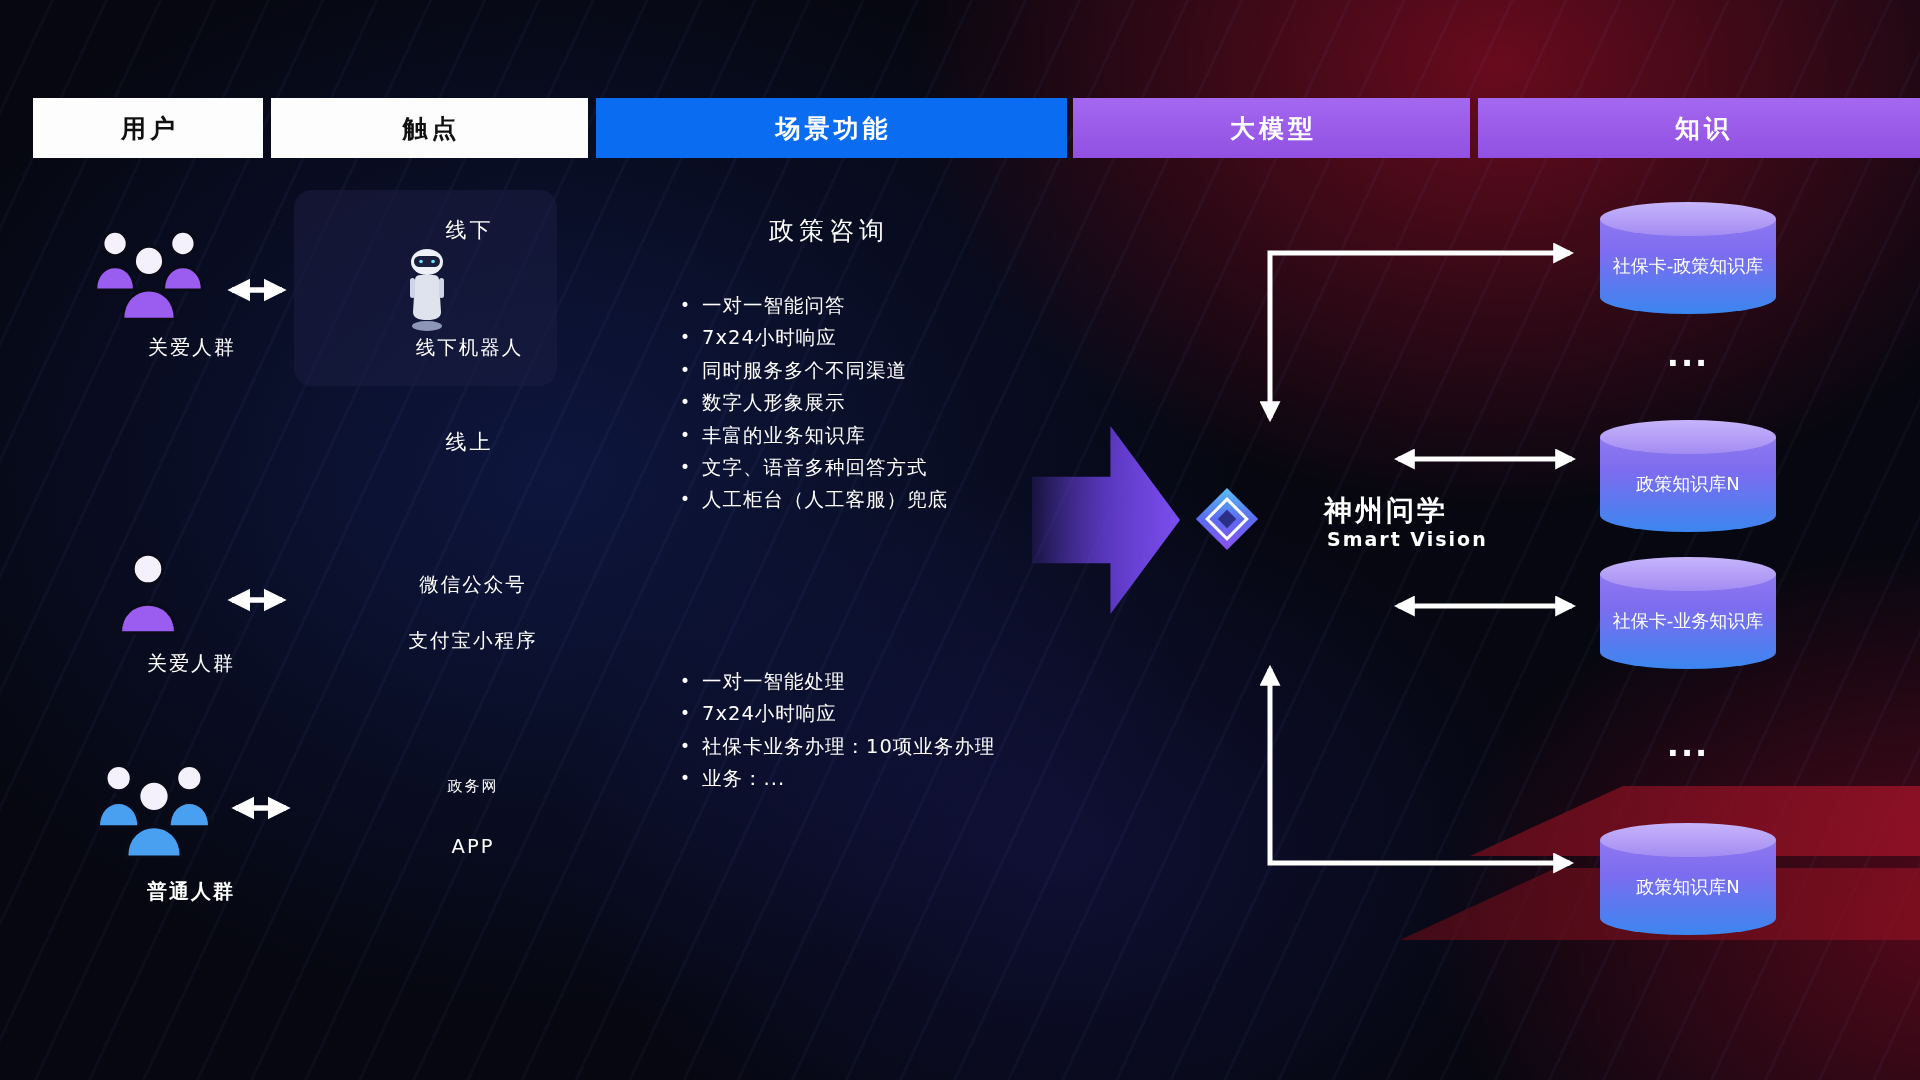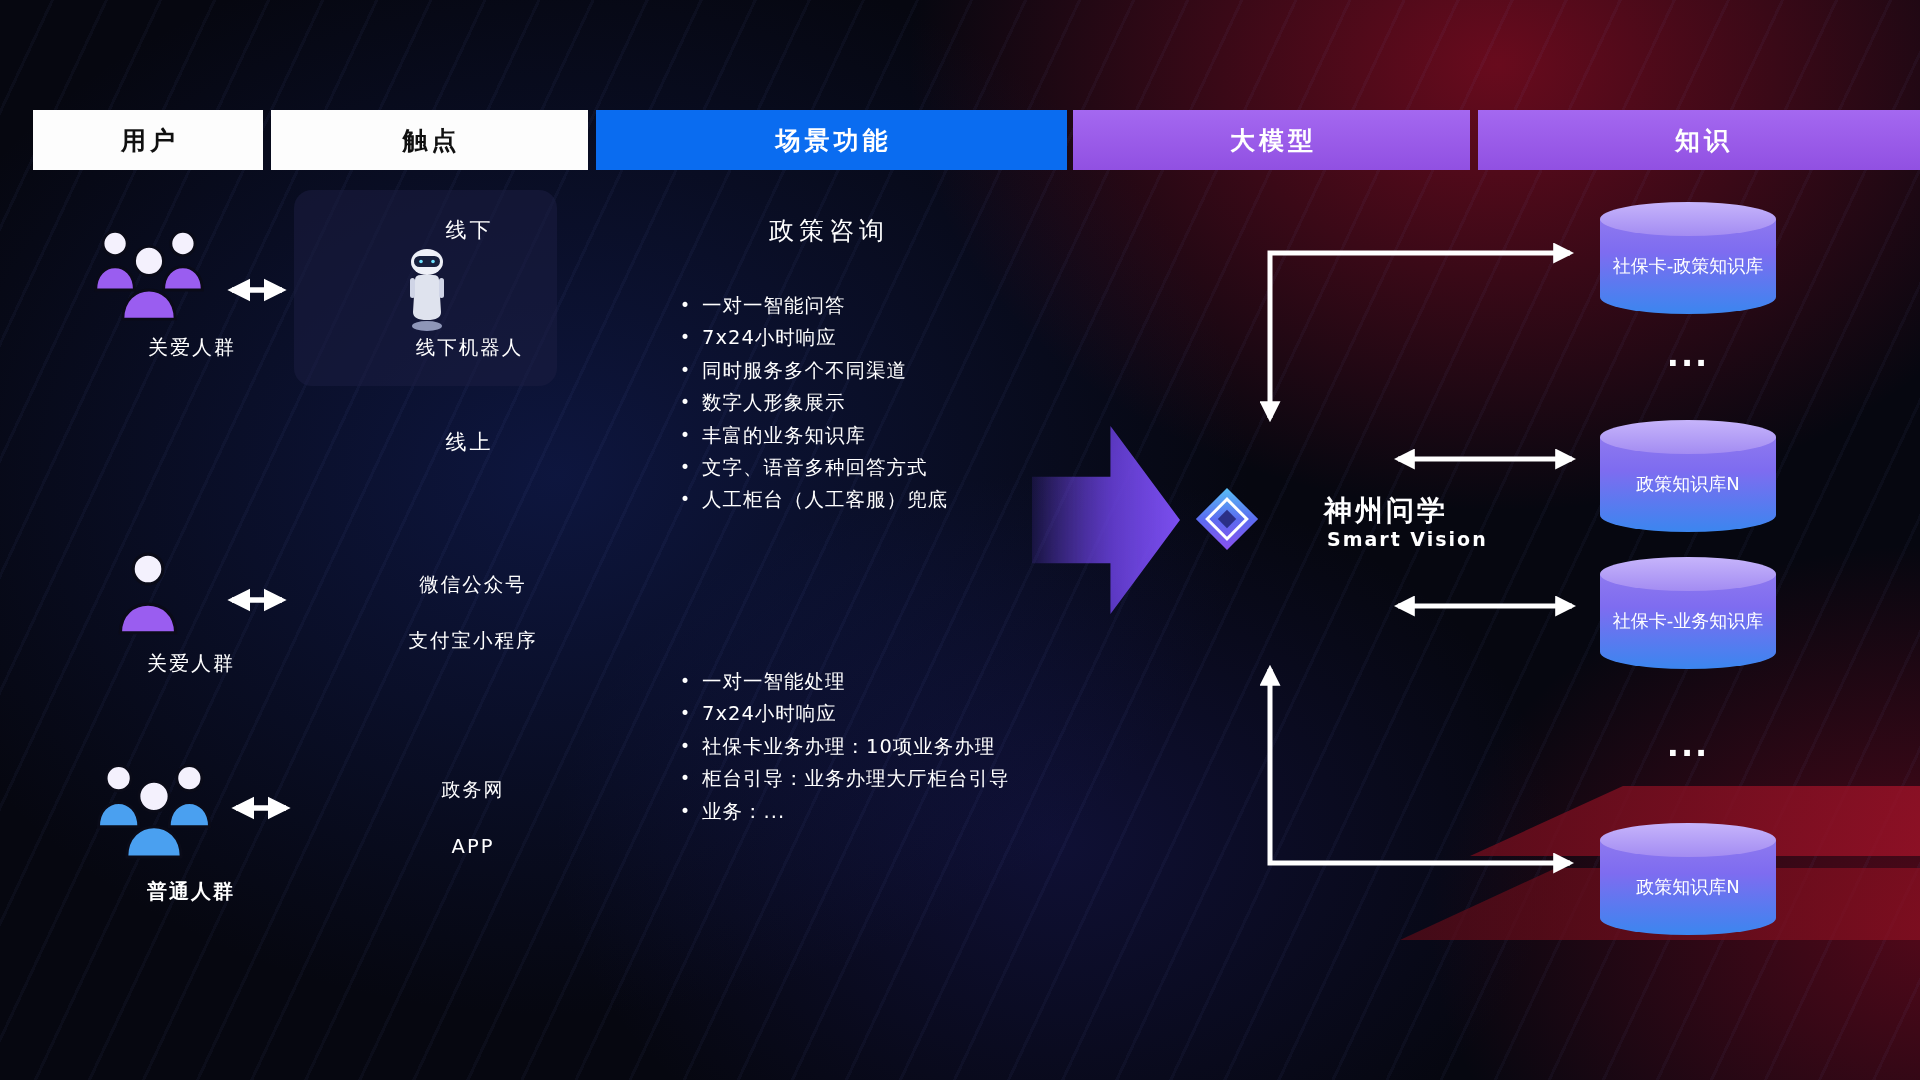--- a/index.html
+++ b/index.html
@@ -21,21 +21,21 @@
   
   .chev { position:absolute; z-index:1; }
   #chev1 { left:1470px; top:786px; width:450px; height:70px; opacity:.8;
     background:linear-gradient(90deg,#6e0d1c,#9e1228);
     clip-path:polygon(0 100%, 34% 0, 100% 0, 100% 100%); }
   #chev2 { left:1400px; top:868px; width:520px; height:72px; opacity:.7;
     background:linear-gradient(90deg,#5c0b17,#8e1022);
     clip-path:polygon(0 100%, 30% 0, 100% 0, 100% 100%); }
 
   
-  .hdr { position:absolute; top:110px; height:60px; z-index:5;
+  .hdr { position:absolute; top:98px; height:60px; z-index:5;
     display:flex; align-items:center; justify-content:center;
     font-size:25px; font-weight:700; letter-spacing:4px; padding-left:4px; }
   #hdr-user      { left:33px;   width:230px; background:#fdfdfd; color:#101010; }
   #hdr-touch     { left:271px;  width:317px; background:#fdfdfd; color:#101010; }
   #hdr-scene     { left:596px;  width:471px; background:#0a6cf0; color:#fff; }
   #hdr-model     { left:1073px; width:397px; color:#fff;
                    background:linear-gradient(180deg,#a468f0,#9150e2); }
   #hdr-knowledge { left:1478px; width:448px; color:#fff;
                    background:linear-gradient(180deg,#a468f0,#9150e2); }
 
@@ -146,39 +146,38 @@
     <rect x="10" y="8" width="26" height="11" rx="5.5" fill="#18203e"></rect>
     <circle cx="17" cy="13.5" r="1.8" fill="#6fe3ff"></circle>
     <circle cx="29" cy="13.5" r="1.8" fill="#6fe3ff"></circle>
   </svg>
   <div class="t tc" style="left:294px; top:334px; width:263px; font-size:19.5px; letter-spacing:2px;">线下机器人</div>
 
   <div class="t tc" style="left:294px; top:428px; width:263px; font-size:21px; letter-spacing:3px;">线上</div>
 
   <div class="t tc" style="left:329px; top:571px; width:200px; font-size:19.5px; letter-spacing:2px;">微信公众号</div>
   <div class="t tc" style="left:329px; top:627px; width:200px; font-size:19.5px; letter-spacing:2px;">支付宝小程序</div>
-  <div class="t tc" style="left:329px; top:777px; width:200px; font-size:19px; letter-spacing:2px;">政务网</div>
+  <div class="t tc" style="left:329px; top:777px; width:200px; font-size:15px; letter-spacing:2px;">政务网</div>
   <div class="t tc" style="left:329px; top:835px; width:200px; font-size:19.5px; letter-spacing:2px;">APP</div>
 
   <div class="scn-title" style="top:214px;">政策咨询</div>
   <div class="blist" style="top:290px;">
     <div class="bi">一对一智能问答</div>
     <div class="bi">7x24小时响应</div>
     <div class="bi">同时服务多个不同渠道</div>
     <div class="bi">数字人形象展示</div>
     <div class="bi">丰富的业务知识库</div>
     <div class="bi">文字、语音多种回答方式</div>
     <div class="bi">人工柜台（人工客服）兜底</div>
   </div>
 
   <div class="blist" style="top:666px;">
     <div class="bi">一对一智能处理</div>
     <div class="bi">7x24小时响应</div>
     <div class="bi">社保卡业务办理：10项业务办理</div>
-    <div class="bi">柜台引导：业务办理大厅柜台引导</div>
     <div class="bi">业务：...</div>
   </div>
 
   <div class="big-arrow"></div>
 
   <svg class="logo-mark" viewBox="0 0 66 66">
     <defs>
       <linearGradient id="lg1" x1="0" y1="0" x2="1" y2="1">
         <stop offset="0" stop-color="#58c0f5"></stop>
         <stop offset="0.5" stop-color="#5b6cf0"></stop>

